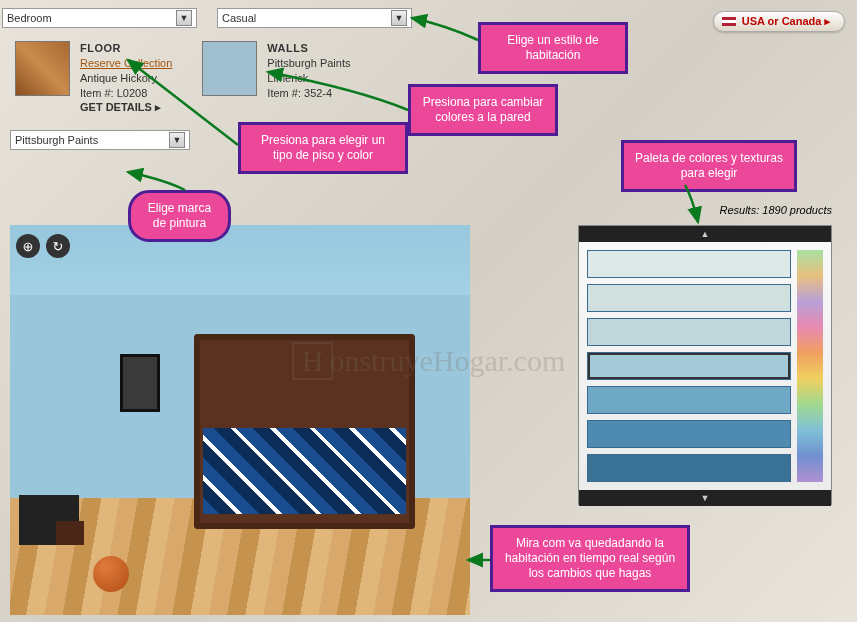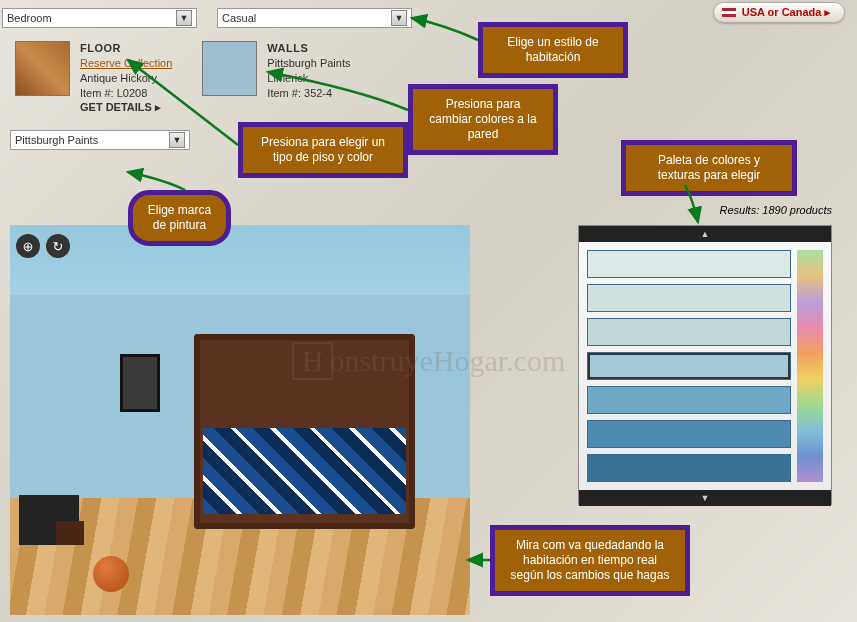--- a/index.html
+++ b/index.html
@@ -30,21 +30,21 @@
 }
 .select-wrap .sel-text { flex: 1; font-size: 11px; color: #333; }
 .sel-arrow {
   width: 16px; height: 16px;
   background: linear-gradient(#eee,#ccc);
   border: 1px solid #888;
   display: flex; align-items: center; justify-content: center;
   font-size: 9px; color: #333;
 }
 .usa-btn {
-  position: absolute; right: 12px; top: 2px;
+  position: absolute; right: 12px; top: 11px;
   background: linear-gradient(#fefefe,#e0d8c8);
   border: 1px solid #aaa;
   border-radius: 12px;
   padding: 3px 14px 3px 28px;
   font-size: 11px; font-weight: bold;
   color: #b00;
   box-shadow: 0 1px 2px rgba(0,0,0,.2);
   margin-left: 6px;
 }
 .usa-btn::before {
@@ -110,22 +110,22 @@
 }
 .palette-inner { display:flex; padding:8px; gap:6px; height:248px; }
 .swatch-col { flex:1; display:flex; flex-direction:column; gap:6px; }
 .pal-swatch { height:28px; border:1px solid #3a6a8f; }
 .pal-swatch.sel { box-shadow: inset 0 0 0 2px #333; }
 .rainbow { width:26px; height:100%;
   background: linear-gradient(#a8e0a0,#e8c080,#b8a0d8,#e88ab0,#f0a060,#f0d060,#a0d890,#80c0d8,#7090d0,#b090d0);
 }
 .results { position:absolute; right:25px; top:204px; font-size:11px;font-style:italic; }
 .callout {
-  position:absolute; background:#a16207; color:#fff; font-size:12px;
-  padding:8px 10px; text-align:center; border:5px solid #4c1d95;
+  position:absolute; background:#ec4899; color:#fff; font-size:12px;
+  padding:8px 10px; text-align:center; border:3px solid #4c1d95;
   line-height:1.25;
 }
 .arrow-path { position:absolute; pointer-events:none; }
 .watermark {
   position:absolute; left:50%; top:58%; transform:translate(-50%,-50%);
   font-size:30px; color:rgba(120,110,90,.25); font-family:Georgia,serif;
   white-space:nowrap; pointer-events:none;
 }
 .watermark .hbox {
   display:inline-block; border:2px solid rgba(120,110,90,.25);

